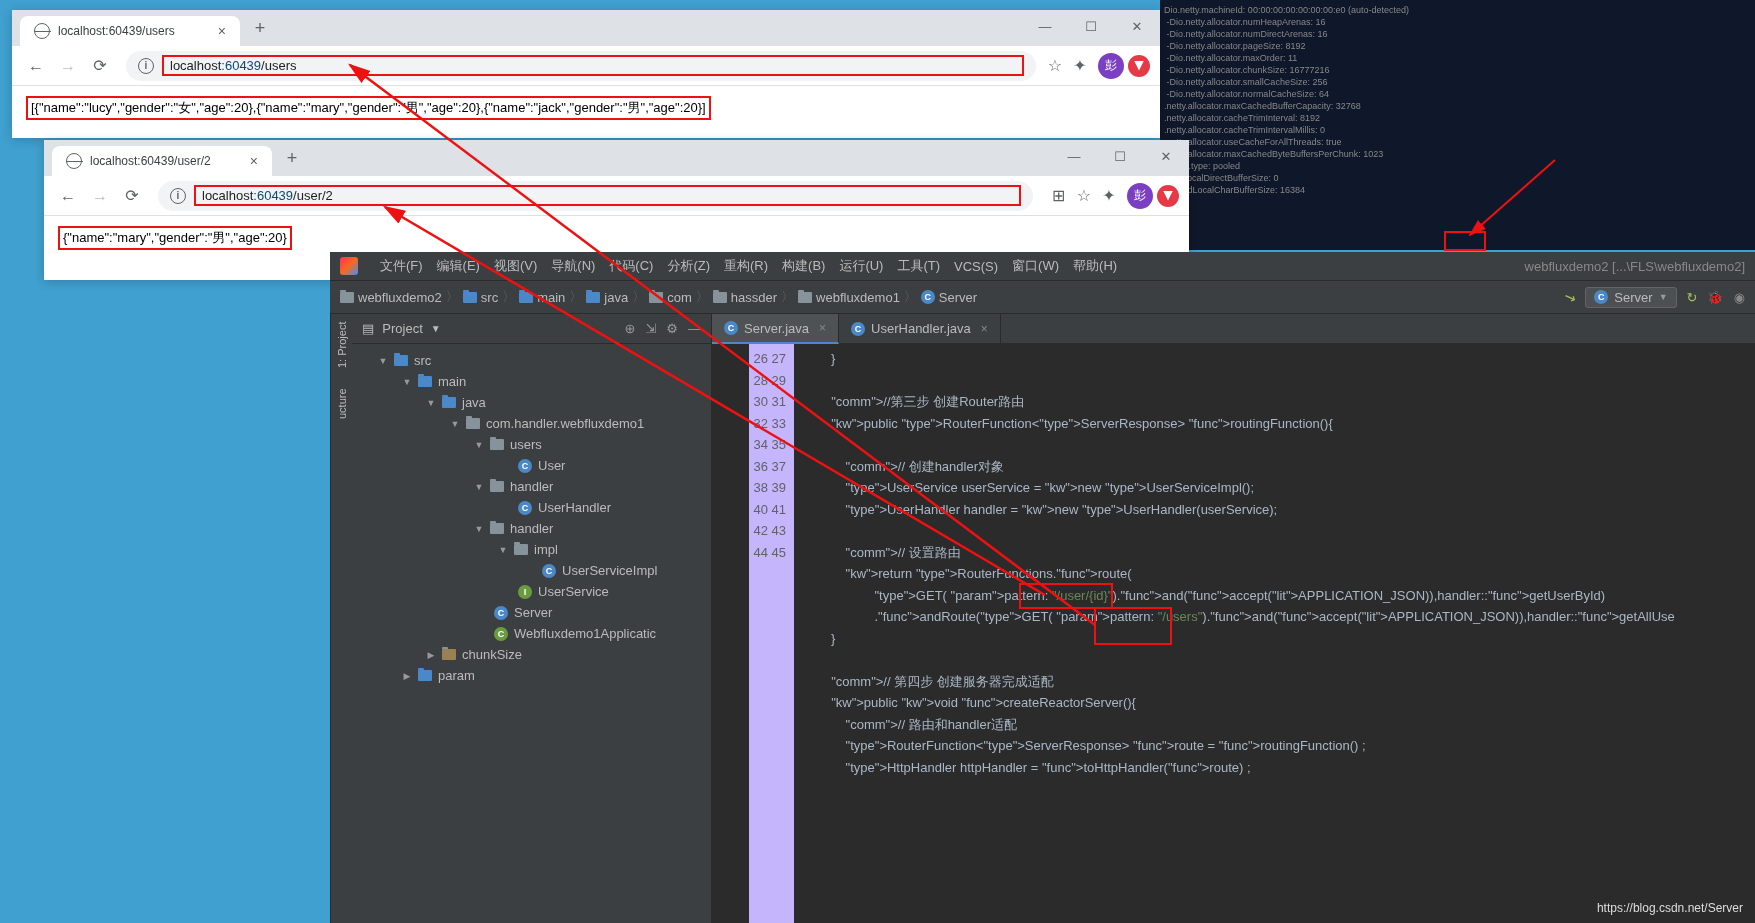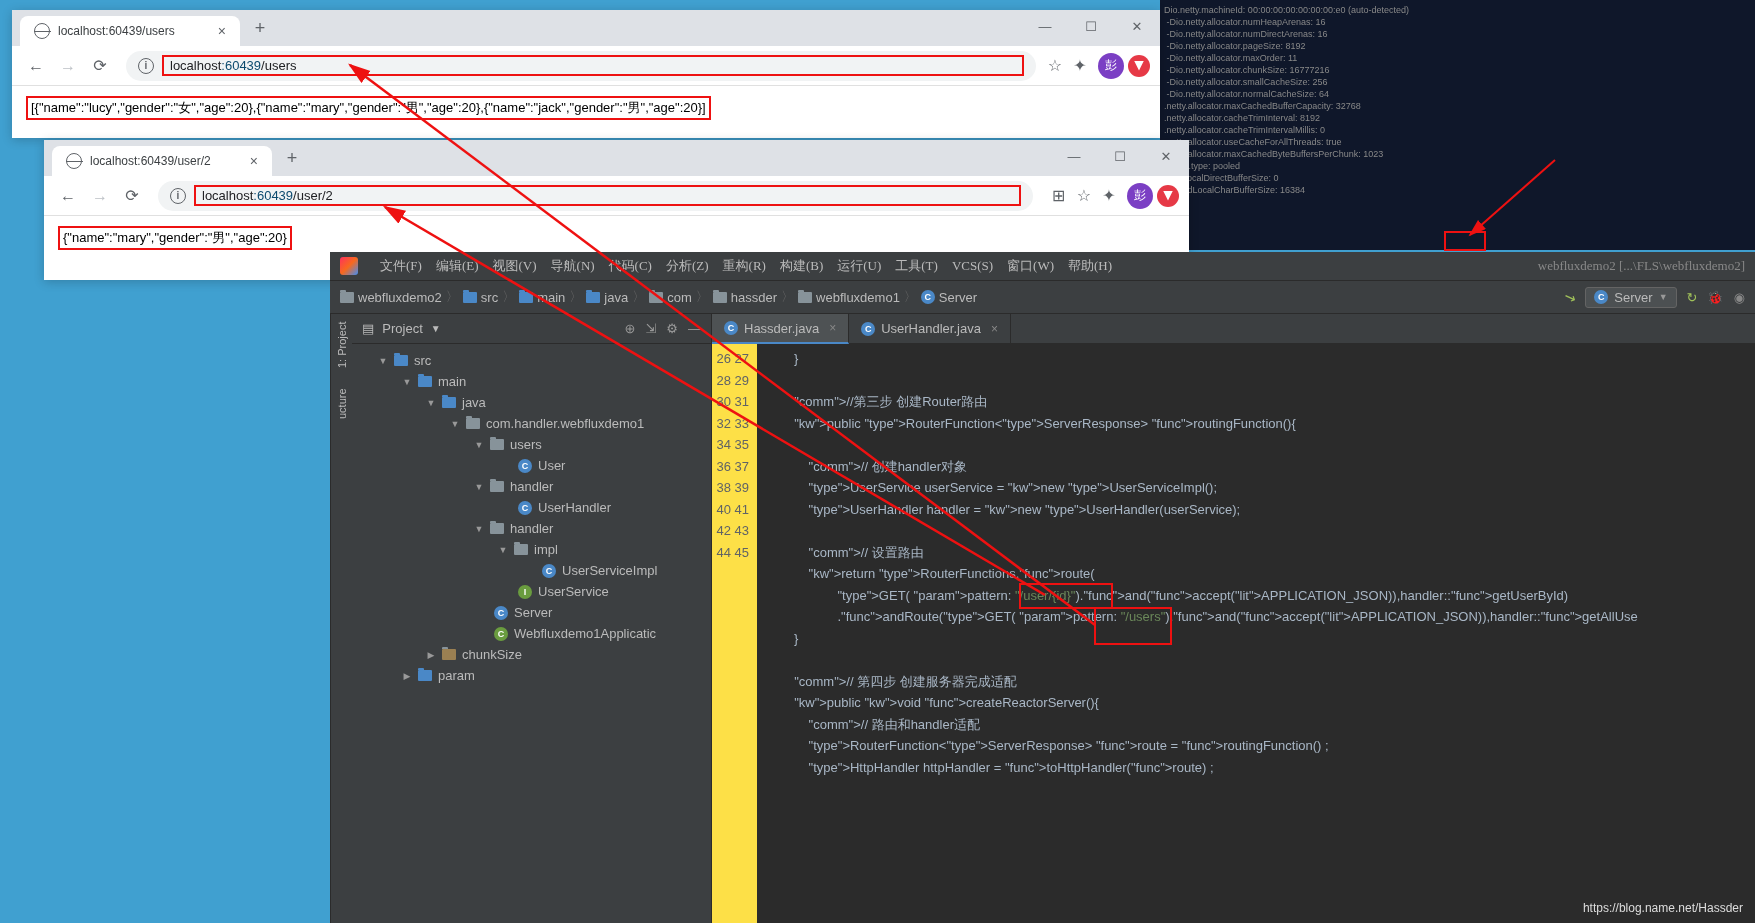--- a/index.html
+++ b/index.html
@@ -22,21 +22,21 @@
   .star{color:#5f6368;font-size:16px;cursor:pointer;}
   .avatar{width:26px;height:26px;border-radius:50%;background:#7b3fc4;color:#fff;display:flex;align-items:center;justify-content:center;font-size:12px;}
   .abp{width:22px;height:22px;border-radius:50%;background:#e63946;display:flex;align-items:center;justify-content:center;}
   .abp::before{content:"";width:10px;height:10px;background:#fff;clip-path:polygon(50% 100%,0 0,100% 0);}
   .content { padding: 10px 14px; font-family: "SimSun", monospace; font-size: 13px; }
   .win-controls{position:absolute;right:0;top:0;display:flex;height:32px;}
   .win-btn{width:46px;display:flex;align-items:center;justify-content:center;color:#5f6368;cursor:pointer;font-size:13px;}
   
   .ide { position:absolute; left:330px; top:252px; right:0; bottom:0; background:#3c3f41; color:#bbb; font-family:"Segoe UI",sans-serif; font-size:13px; }
   .ide-menu{height:28px;background:#3c3f41;display:flex;align-items:center;padding:0 10px;gap:14px;color:#bbb;}
-  .ide-menu span{cursor:pointer;font-family:Liberation Serif, serif;}
+  .ide-menu span{cursor:pointer;}
   .ide-logo{width:18px;height:18px;border-radius:3px;background:linear-gradient(135deg,#fe315d 0%,#f7691e 50%,#3f8ef7 100%);margin-right:8px;}
   .ide-title{margin-left:auto;color:#888;}
   .ide-toolbar{height:34px;background:#3c3f41;border-top:1px solid #2b2b2b;border-bottom:1px solid #2b2b2b;display:flex;align-items:center;padding:0 10px;gap:6px;}
   .crumb{display:flex;align-items:center;gap:4px;color:#bbb;white-space:nowrap;}
   .crumb .sep{color:#666;}
   .folder-icon{width:14px;height:11px;background:#87939a;display:inline-block;border-radius:1px;position:relative;}
   .folder-icon::before{content:"";position:absolute;width:6px;height:2px;background:#87939a;top:-2px;left:0;border-radius:1px 1px 0 0;}
   .folder-icon.blue{background:#4a88c7;} .folder-icon.blue::before{background:#4a88c7;}
   .class-icon{width:14px;height:14px;border-radius:50%;background:#4a88c7;color:#fff;display:inline-flex;align-items:center;justify-content:center;font-size:9px;font-weight:bold;}
   .iface-icon{width:14px;height:14px;border-radius:50%;background:#6a9c3f;color:#fff;display:inline-flex;align-items:center;justify-content:center;font-size:9px;font-weight:bold;}
@@ -55,21 +55,21 @@
   .tool-icons span{cursor:pointer;}
   .tree{padding:6px 0;overflow:hidden;}
   .tree-item{display:flex;align-items:center;gap:6px;padding:3px 0;color:#bbb;cursor:pointer;white-space:nowrap;}
   .tree-item .caret{width:10px;font-size:9px;display:inline-block;text-align:center;color:#999;}
   .editor-area{flex:1;background:#2b2b2b;display:flex;flex-direction:column;}
   .editor-tabs{height:30px;background:#3c3f41;border-bottom:1px solid #2b2b2b;display:flex;align-items:center;}
   .etab{height:30px;padding:0 12px;display:flex;align-items:center;gap:6px;color:#bbb;border-right:1px solid #2b2b2b;cursor:pointer;}
   .etab.active{background:#4e5254;border-bottom:2px solid #4a88c7;margin-bottom:-1px;}
   .etab .close{color:#888;font-size:12px;margin-left:4px;}
   .code{flex:1;display:flex;font-family:"Consolas","Monaco",monospace;font-size:13px;overflow:hidden;}
-  .gutter{width:46px;background:#fde047;color:#606366;text-align:right;padding:4px 8px 4px 0;line-height:21.5px;border-right:1px solid #2b2b2b;}
+  .gutter{width:46px;background:#c4b5fd;color:#606366;text-align:right;padding:4px 8px 4px 0;line-height:21.5px;border-right:1px solid #2b2b2b;margin-left:37px;}
   .code-body{flex:1;padding:4px 0;line-height:21.5px;color:#a9b7c6;white-space:pre;} .str{color:#6a8759;}
   
   .console{position:absolute;left:1160px;top:0;right:0;height:250px;background:#0f172a;color:#888;font-family:"Consolas",monospace;font-size:9px;padding:4px;line-height:12px;white-space:pre;overflow:hidden;}
   
   .overlay{position:absolute;inset:0;pointer-events:none;}
   .watermark{position:absolute;right:12px;bottom:8px;color:#ddd;font-size:12px;}
 </style>
 </head>
 <body>
 
@@ -308,21 +308,21 @@
             <span class="caret">▶</span>
             <span class="folder-icon blue"></span>
             <span>param</span>
           </div>
       </div>
     </div>
     <div class="editor-area">
       <div class="editor-tabs">
         <div class="etab active">
             <span class="class-icon">C</span>
-            <span>Hassder.java</span>
+            <span>Server.java</span>
             <span class="close">×</span>
           </div>
         <div class="etab">
             <span class="class-icon">C</span>
             <span>UserHandler.java</span>
             <span class="close">×</span>
           </div>
       </div>
       <div class="code">
         <div class="gutter" id="gutter">26
@@ -384,13 +384,13 @@
   <line x1="1095" y1="625" x2="350" y2="65" stroke="#e11" stroke-width="2.5" marker-end="url(#arr)"></line>
 
   <rect x="1020" y="584" width="92" height="24" fill="none" stroke="#e11" stroke-width="2"></rect>
 
   <rect x="1095" y="608" width="76" height="36" fill="none" stroke="#e11" stroke-width="2"></rect>
 
   <line x1="1555" y1="160" x2="1470" y2="235" stroke="#e11" stroke-width="2" marker-end="url(#arr)"></line>
   <rect x="1445" y="232" width="40" height="18" fill="none" stroke="#e11" stroke-width="2"></rect>
 </svg>
 
-<div class="watermark">https://blog.name.net/Hassder</div>
+<div class="watermark">https://blog.csdn.net/Server</div>
 
 </body></html>

